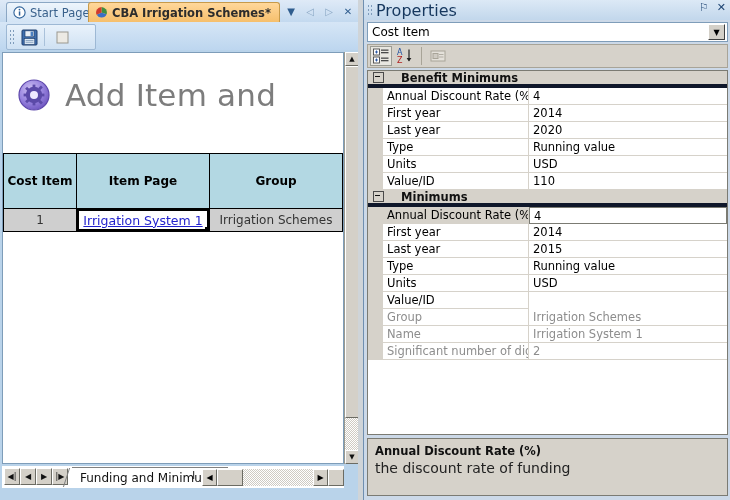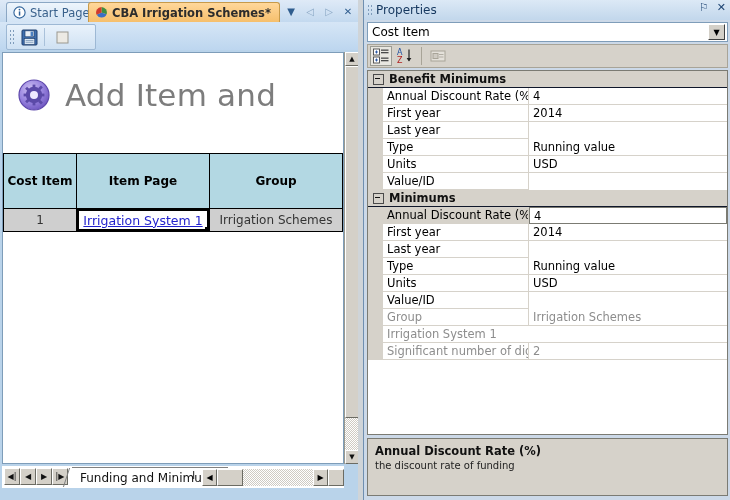--- a/index.html
+++ b/index.html
@@ -101,21 +101,21 @@
   
   #splitter{position:absolute;left:358px;top:0;width:5px;height:500px;background:#cfd4d8;}
 
   
   #right-pane{position:absolute;left:363px;top:0;width:367px;height:500px;
     background:#ccd9e8;border-left:1px solid #6f8fb0;box-sizing:border-box;}
   #prop-header{position:absolute;left:0;top:0;width:367px;height:20px;
     display:flex;align-items:center;background:linear-gradient(#dce9f6,#c2d7ec);}
   #prop-grip{width:5px;height:13px;margin:0 4px 0 3px;
     background-image:radial-gradient(#7f9cbb 40%,transparent 41%);background-size:3px 4px;}
-  #prop-title{font-size:12px;color:#15375e;}
+  #prop-title{font-size:16px;color:#15375e;}
   #prop-hdr-btns{position:absolute;right:5px;top:2px;display:flex;gap:8px;align-items:center;}
   .hdr-btn{font-size:11px;color:#1d4372;line-height:1;}
 
   
   #obj-combo{position:absolute;left:3px;top:22px;width:361px;height:20px;
     background:#fff;border:1px solid #7f9db9;box-sizing:border-box;display:flex;align-items:center;}
   #obj-combo-text{padding-left:4px;font-size:12px;flex:1;}
   #obj-combo-btn{width:17px;height:16px;margin-right:2px;background:#d4d0c8;
     border:1px solid #fff;border-right-color:#404040;border-bottom-color:#404040;
     box-sizing:border-box;display:flex;align-items:center;justify-content:center;font-size:8px;}
@@ -124,42 +124,42 @@
   #prop-toolbar{position:absolute;left:3px;top:44px;width:361px;height:24px;
     background:#d6d2ca;border:1px solid #a8a498;box-sizing:border-box;display:flex;align-items:center;gap:2px;padding-left:2px;}
   .pt-btn{width:22px;height:20px;display:flex;align-items:center;justify-content:center;box-sizing:border-box;}
   .pt-btn.active{border:1px solid #9c9c94;background:#e8e6e0;}
   .pt-sep{width:1px;height:18px;background:#a8a498;margin:0 3px;}
 
   
   #prop-grid{position:absolute;left:3px;top:70px;width:361px;height:365px;
     background:#fff;border:1px solid #7b7b73;box-sizing:border-box;overflow:hidden;}
   .cat-row{display:flex;align-items:center;height:17px;background:#d6d2ca;
-    border-bottom:1px solid #0f172a;box-sizing:border-box;}
+    border-bottom:4px solid #0f172a;box-sizing:border-box;gap:12px;}
   .cat-exp{width:9px;height:9px;margin:0 5px 0 5px;border:1px solid #4a4a4a;background:#d6d2ca;
     position:relative;flex:0 0 9px;}
   .cat-exp:before{content:"";position:absolute;left:1px;top:3px;width:5px;height:1px;background:#111;}
   .cat-label{font-weight:bold;font-size:11.5px;color:#111;}
   .prop-row{display:flex;height:17px;box-sizing:border-box;}
   .prop-gutter{width:15px;flex:0 0 15px;background:#d6d2ca;}
   .prop-name{width:146px;flex:0 0 146px;background:#fff;
     border-right:1px solid #d6d2ca;border-bottom:1px solid #d6d2ca;box-sizing:border-box;
     padding-left:4px;font-size:11.5px;line-height:16px;white-space:nowrap;overflow:hidden;}
   .prop-val{flex:1;background:#fff;border-bottom:1px solid #d6d2ca;box-sizing:border-box;
     padding-left:4px;font-size:11.5px;line-height:16px;white-space:nowrap;overflow:hidden;}
   .prop-row.selected .prop-name{background:#d6d2ca;border-right-color:#d6d2ca;border-bottom-color:#d6d2ca;}
   .prop-row.selected .prop-val{border:1px solid #7b7b73;border-bottom:1px solid #7b7b73;background:#fff;}
   .prop-row.disabled .prop-name,.prop-row.disabled .prop-val{color:#8d8d8d;}
   .prop-row.disabled .prop-name{background:#fff;}
 
   
   #desc{position:absolute;left:3px;top:438px;width:361px;height:58px;
     background:#d6d2ca;border:1px solid #7b7b73;box-sizing:border-box;padding:5px 7px;}
   #desc-title{font-weight:bold;font-size:11.5px;color:#111;margin-bottom:2px;}
-  #desc-body{font-size:10px;color:#222;}
+  #desc-body{font-size:14px;color:#222;}
 </style>
 </head>
 <body>
 
 <div id="app">
 
   <div id="left-pane">
 
     <div id="tabstrip">
 
@@ -360,52 +360,55 @@
           <span class="prop-val">4</span>
         </div>
         <div class="prop-row">
           <span class="prop-gutter"></span>
           <span class="prop-name">First year</span>
           <span class="prop-val">2014</span>
         </div>
         <div class="prop-row">
           <span class="prop-gutter"></span>
           <span class="prop-name">Last year</span>
+          <span class="prop-val">2020</span>
         </div>
         <div class="prop-row">
           <span class="prop-gutter"></span>
           <span class="prop-name">Type</span>
           <span class="prop-val">Running value</span>
         </div>
         <div class="prop-row">
           <span class="prop-gutter"></span>
           <span class="prop-name">Units</span>
           <span class="prop-val">USD</span>
         </div>
         <div class="prop-row">
           <span class="prop-gutter"></span>
           <span class="prop-name">Value/ID</span>
+          <span class="prop-val">110</span>
         </div>
         <div class="cat-row">
           <span class="cat-exp"></span>
           <span class="cat-label">Minimums</span>
         </div>
         <div class="prop-row selected">
           <span class="prop-gutter"></span>
           <span class="prop-name">Annual Discount Rate (%)</span>
           <span class="prop-val">4</span>
         </div>
         <div class="prop-row">
           <span class="prop-gutter"></span>
           <span class="prop-name">First year</span>
           <span class="prop-val">2014</span>
         </div>
         <div class="prop-row">
           <span class="prop-gutter"></span>
           <span class="prop-name">Last year</span>
+          <span class="prop-val">2015</span>
         </div>
         <div class="prop-row">
           <span class="prop-gutter"></span>
           <span class="prop-name">Type</span>
           <span class="prop-val">Running value</span>
         </div>
         <div class="prop-row">
           <span class="prop-gutter"></span>
           <span class="prop-name">Units</span>
           <span class="prop-val">USD</span>
@@ -414,20 +417,21 @@
           <span class="prop-gutter"></span>
           <span class="prop-name">Value/ID</span>
         </div>
         <div class="prop-row disabled">
           <span class="prop-gutter"></span>
           <span class="prop-name">Group</span>
           <span class="prop-val">Irrigation Schemes</span>
         </div>
         <div class="prop-row disabled">
           <span class="prop-gutter"></span>
+          <span class="prop-name">Name</span>
           <span class="prop-val">Irrigation System 1</span>
         </div>
         <div class="prop-row disabled">
           <span class="prop-gutter"></span>
           <span class="prop-name">Significant number of digits</span>
           <span class="prop-val">2</span>
         </div>
       </div>
 
     <div id="desc">

